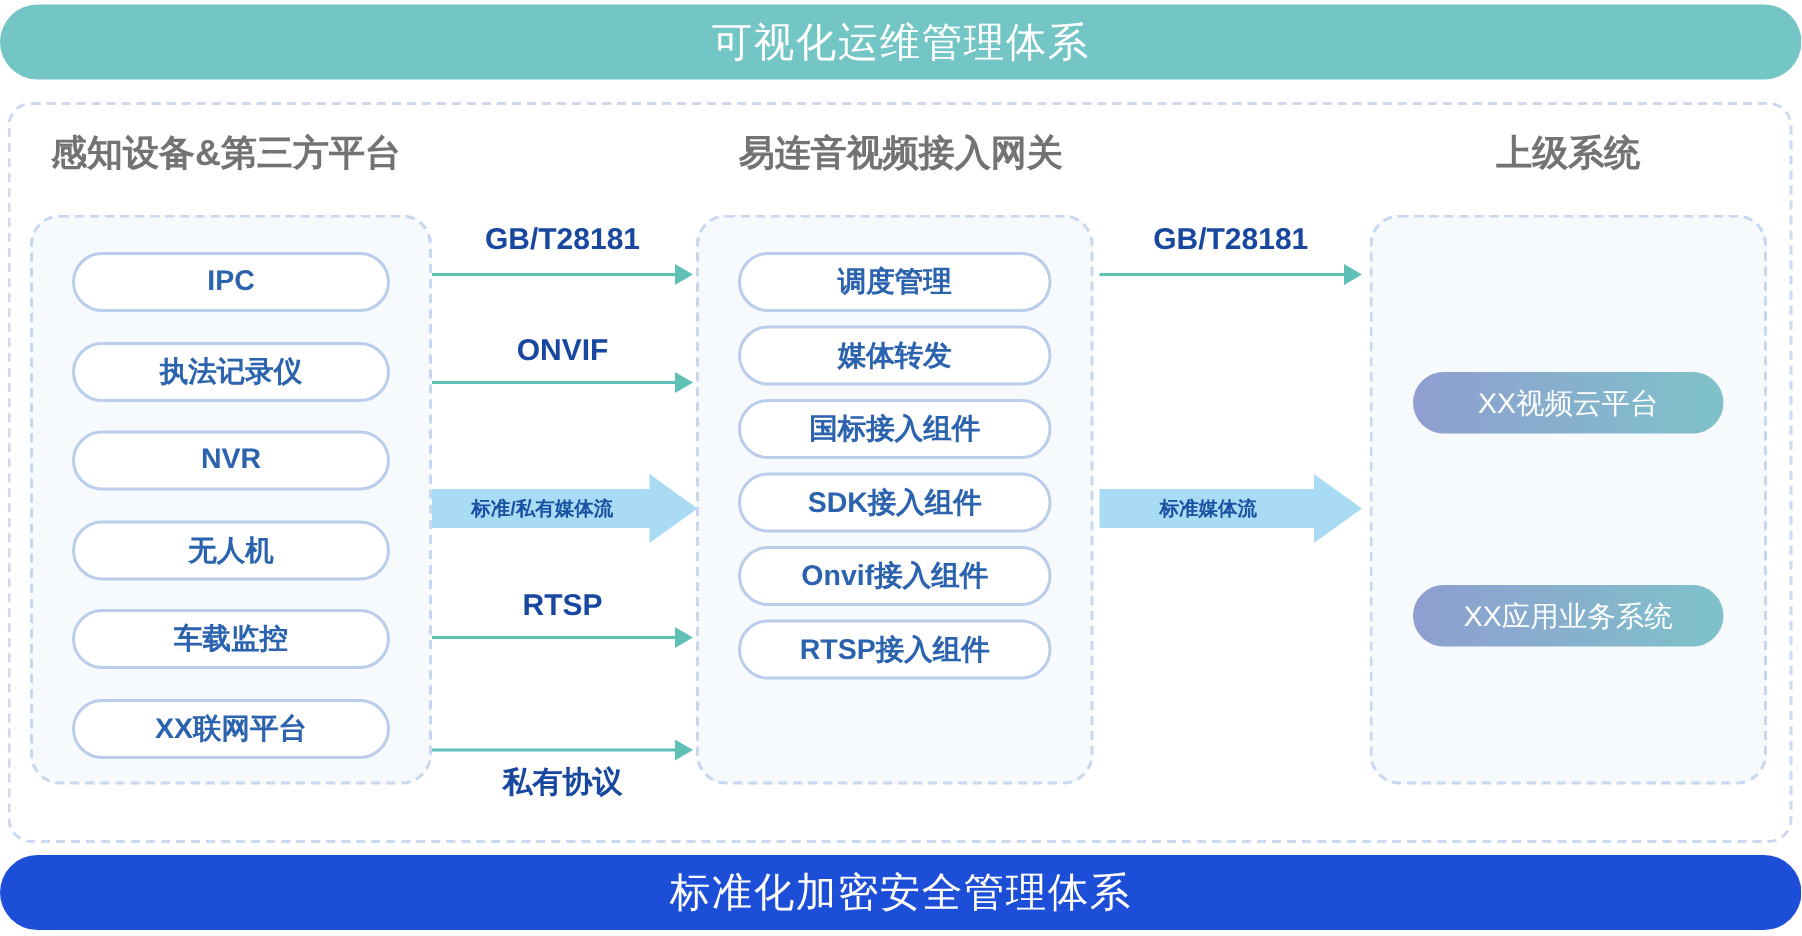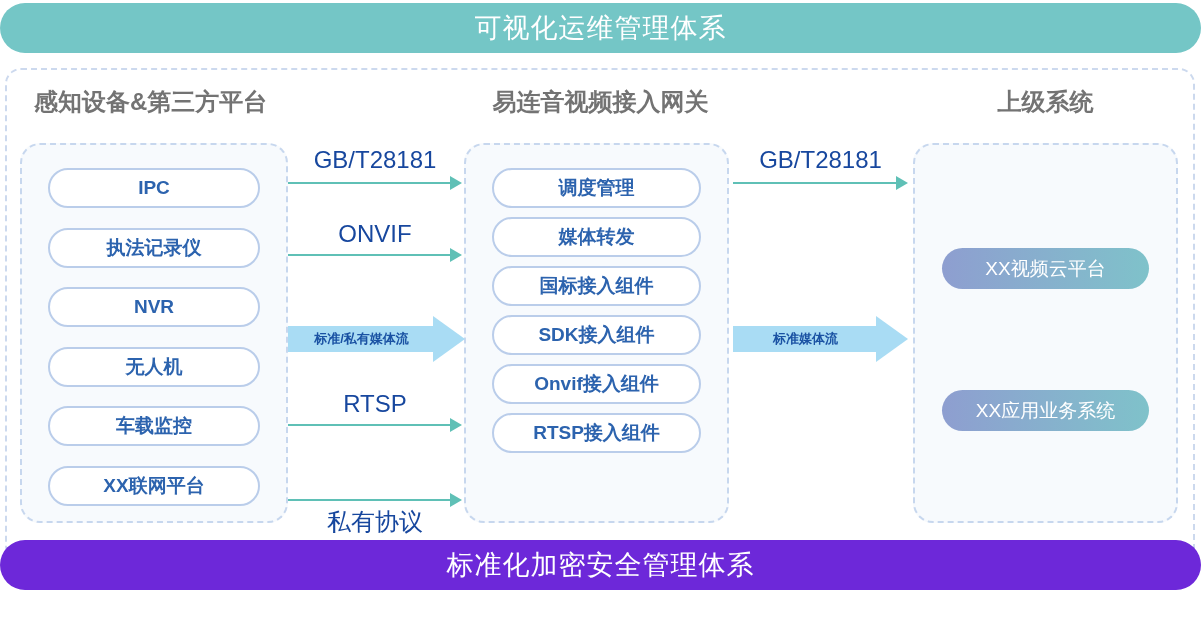--- a/index.html
+++ b/index.html
@@ -18,21 +18,21 @@
   .banner {
     position: absolute;
     left: 0; width: 1201px; height: 50px;
     border-radius: 26px;
     display: flex; align-items: center; justify-content: center;
     color: #ffffff;
     font-size: 27px;
     letter-spacing: 1px;
   }
   .banner-top    { top: 3px;   background: #74c6c6; }
-  .banner-bottom { top: 540px; background: #6d28d9; align-items: center; }
+  .banner-bottom { top: 570px; background: #1d4ed8; align-items: center; }
 
   
   .outer-frame {
     position: absolute;
     left: 5px; top: 68px;
     width: 1190px; height: 494px;
     border: 2px dashed #ccd9ee;
     border-radius: 16px;
     background: #ffffff;
   }
@@ -85,22 +85,22 @@
     font-size: 19px;
     color: #ffffff;
     white-space: nowrap;
   }
   .pill-gradient.cloud { top: 103px; }
   .pill-gradient.biz   { top: 245px; }
 
   
   .arrow-label {
     position: absolute;
-    font-size: 24px;
-    font-weight: normal;
+    font-size: 20px;
+    font-weight: bold;
     color: #17479e;
     text-align: center;
     line-height: 24px;
     white-space: nowrap;
   }
   .thin-arrow { position: absolute; height: 14px; }
   .thin-arrow .shaft {
     position: absolute; left: 0; right: 10px; top: 6px; height: 2px;
     background: #5fc0b6;
   }

